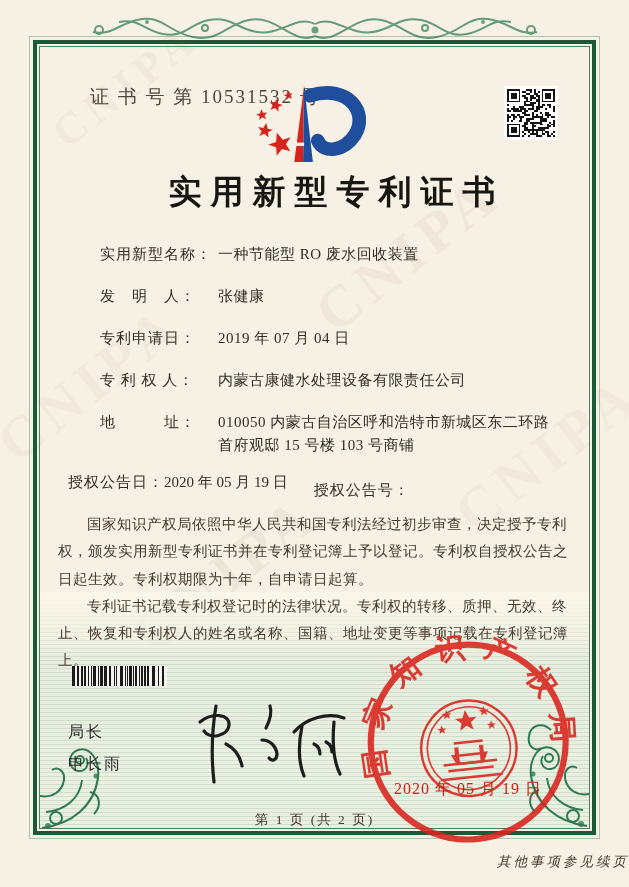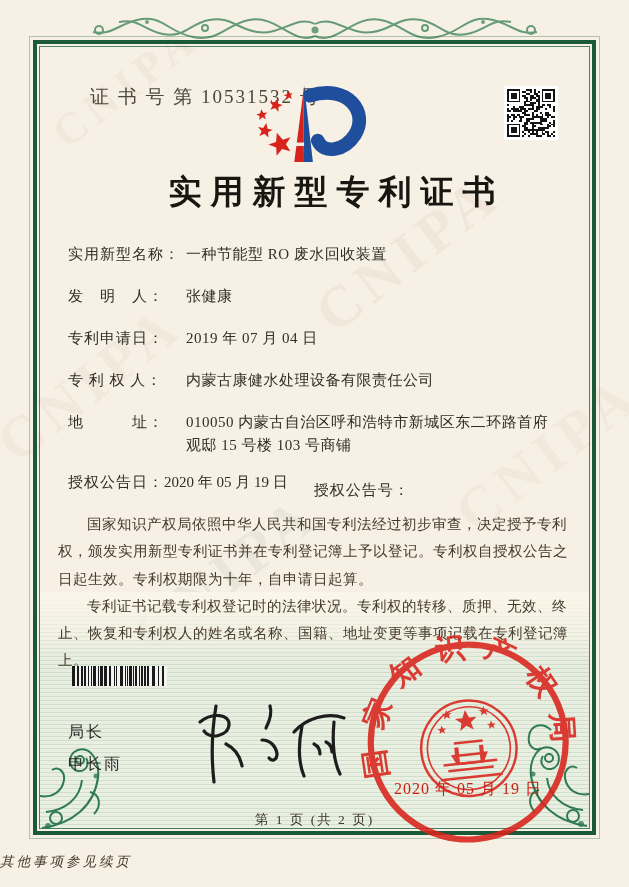--- a/index.html
+++ b/index.html
@@ -30,21 +30,21 @@
     pointer-events:none;white-space:nowrap;}
   
   .certno{position:absolute;left:70px;top:84px;font-size:19px;letter-spacing:2px;color:#4c463b;margin-left:20px;}
   .logo{position:absolute;left:228px;top:78px;width:160px;height:88px;}
   .qr{position:absolute;left:504px;top:86px;width:54px;height:54px;background:#fff;padding:3px;box-sizing:border-box;}
   .qr svg{width:100%;height:100%;display:block;}
   .title{position:absolute;left:0;right:0;top:170px;text-align:center;
     font-size:33px;font-weight:700;letter-spacing:9px;color:#181611;padding-left:44px;}
   
   .fields{position:absolute;left:68px;top:243px;width:486px;font-size:15px;color:#322d25;}
-  .frow{display:flex;margin-bottom:19px;line-height:23px;}
+  .frow{display:flex;margin-bottom:19px;line-height:23px;margin-left:32px;}
   .flabel{width:118px;flex-shrink:0;white-space:pre;letter-spacing:1px;}
   .fvalue{flex:1;letter-spacing:.5px;}
   .grantrow{display:flex;line-height:23px;margin-top:1px;}
   .grantrow .pair{display:flex;text-align:right;}
   .grantrow .pair.second{margin-left:26px;margin-top:8px;}
   .grantrow .glabel{white-space:pre;letter-spacing:1px;}
   
   .body{position:absolute;left:58px;top:511px;width:516px;font-size:14.5px;
     line-height:1.88;color:#453a2b;}
   .body p{margin:0;text-indent:2em;letter-spacing:.5px;}
@@ -54,21 +54,21 @@
   
   .director{position:absolute;left:68px;top:716px;font-size:16px;line-height:32px;
     font-family:"Liberation Sans","DejaVu Sans",sans-serif;color:#2b2b2b;letter-spacing:2px;}
   .sig{position:absolute;left:182px;top:692px;width:172px;height:98px;}
   
   .seal{position:absolute;left:354px;top:626px;width:228px;height:228px;transform:rotate(-6deg);opacity:.93;}
   .sealdate{position:absolute;left:368px;top:779px;width:200px;text-align:center;
     font-size:16px;color:#cf1f16;letter-spacing:1px;font-weight:500;}
   
   .pageinfo{position:absolute;left:0;right:0;top:811px;text-align:center;font-size:13.5px;color:#3c362c;letter-spacing:2px;}
-  .footnote{position:absolute;left:0;right:0;top:853px;text-align:left;font-size:13.5px;
+  .footnote{position:absolute;left:0;right:0;top:853px;text-align:right;font-size:13.5px;
     font-style:italic;color:#43392a;letter-spacing:3px;}
   
   .topband{position:absolute;left:85px;top:6px;width:460px;height:48px;opacity:.8;}
   .corn{position:absolute;width:88px;height:120px;}
   .corn.bl{left:36px;top:714px;}
   .corn.br{left:505px;top:712px;transform:scaleX(-1);}
 </style>
 </head>
 <body>
 

